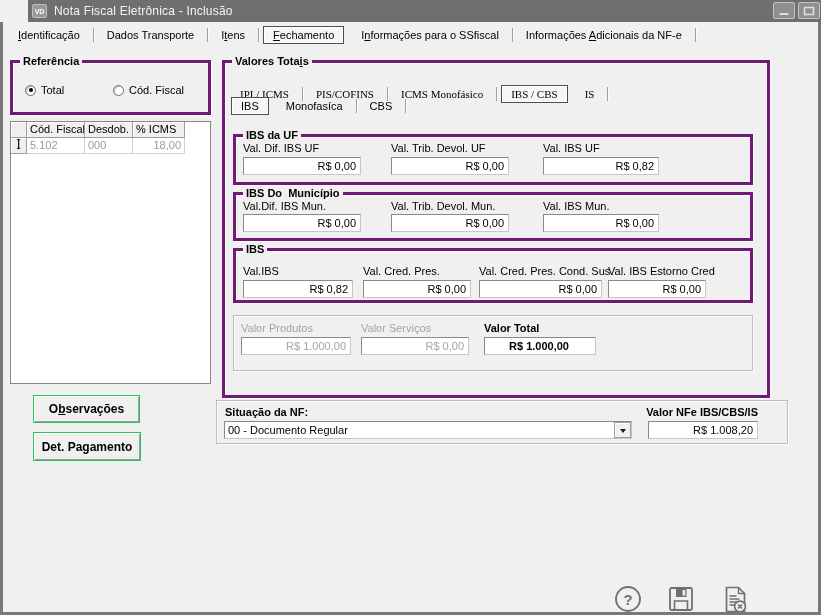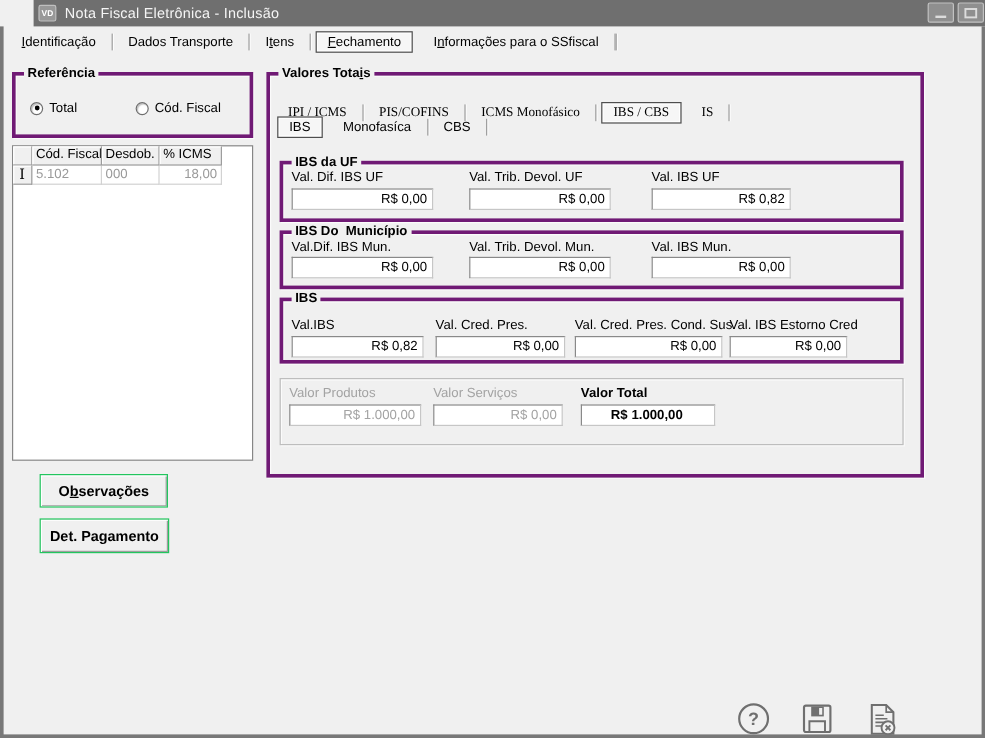--- a/index.html
+++ b/index.html
@@ -98,20 +98,21 @@
   <div class="tabstrip main">
     <div class="tab"><u>I</u>dentificação</div>
     <span class="tsep"></span>
     <div class="tab">Dados Transporte</div>
     <span class="tsep"></span>
     <div class="tab">I<u>t</u>ens</div>
     <span class="tsep"></span>
     <div class="tab selected"><u>F</u>echamento</div>
     <div class="tab">I<u>n</u>formações para o SSfiscal</div>
     <span class="tsep"></span>
+    <div class="tab">Informações <u>A</u>dicionais da NF-e</div>
     <span class="tsep"></span>
   </div>
 
   <div class="groupbox" style="left:10px; top:60px; width:201px; height:55px;">
     <span class="legend">Referência</span>
     <label class="radio" style="left:12px; top:21px;">
       <span class="rdot checked"></span>
       <span>Total</span>
     </label>
     <label class="radio" style="left:100px; top:21px;">
@@ -196,20 +197,31 @@
     <div class="panelbox" style="left:8px; top:252px; width:520px; height:56px;">
       <span class="lbl dis" style="left:7px; top:6px;">Valor Produtos</span>
       <div class="fld dis" style="left:7px; top:21px; width:110px;">R$ 1.000,00</div>
       <span class="lbl dis" style="left:127px; top:6px;">Valor Serviços</span>
       <div class="fld dis" style="left:127px; top:21px; width:108px;">R$ 0,00</div>
       <span class="lbl bold" style="left:250px; top:6px;">Valor Total</span>
       <div class="fld bold" style="left:250px; top:21px; width:112px;">R$ 1.000,00</div>
     </div>
   </div>
 
+  <div class="panelbox" style="left:216px; top:400px; width:572px; height:44px;">
+    <span class="lbl bold" style="left:8px; top:5px;">Situação da NF:</span>
+    <div class="combo" style="left:7px; top:20px; width:408px;">
+      <span class="combo-text">00 - Documento Regular</span>
+      <span class="combo-btn">
+          <span class="darr"></span>
+        </span>
+    </div>
+    <span class="lbl bold" style="left:341px; top:5px; width:200px; text-align:right;">Valor NFe IBS/CBS/IS</span>
+    <div class="fld" style="left:431px; top:20px; width:110px;">R$ 1.008,20</div>
+  </div>
 
   <div class="toolico" style="left:612px; top:583px;">
     <svg width="30" height="30" viewBox="0 0 30 30">
       <circle cx="15" cy="15" r="12" fill="none" stroke="#6f6f6f" stroke-width="1.8"></circle>
       <text x="15" y="20.5" font-size="15" font-weight="bold" font-family="Liberation Sans, sans-serif" fill="#6f6f6f" text-anchor="middle">?</text>
     </svg>
   </div>
   <div class="toolico" style="left:665px; top:583px;">
     <svg width="30" height="30" viewBox="0 0 30 30">
       <rect x="4" y="4" width="22" height="22" rx="1.5" fill="none" stroke="#6f6f6f" stroke-width="1.8"></rect>

